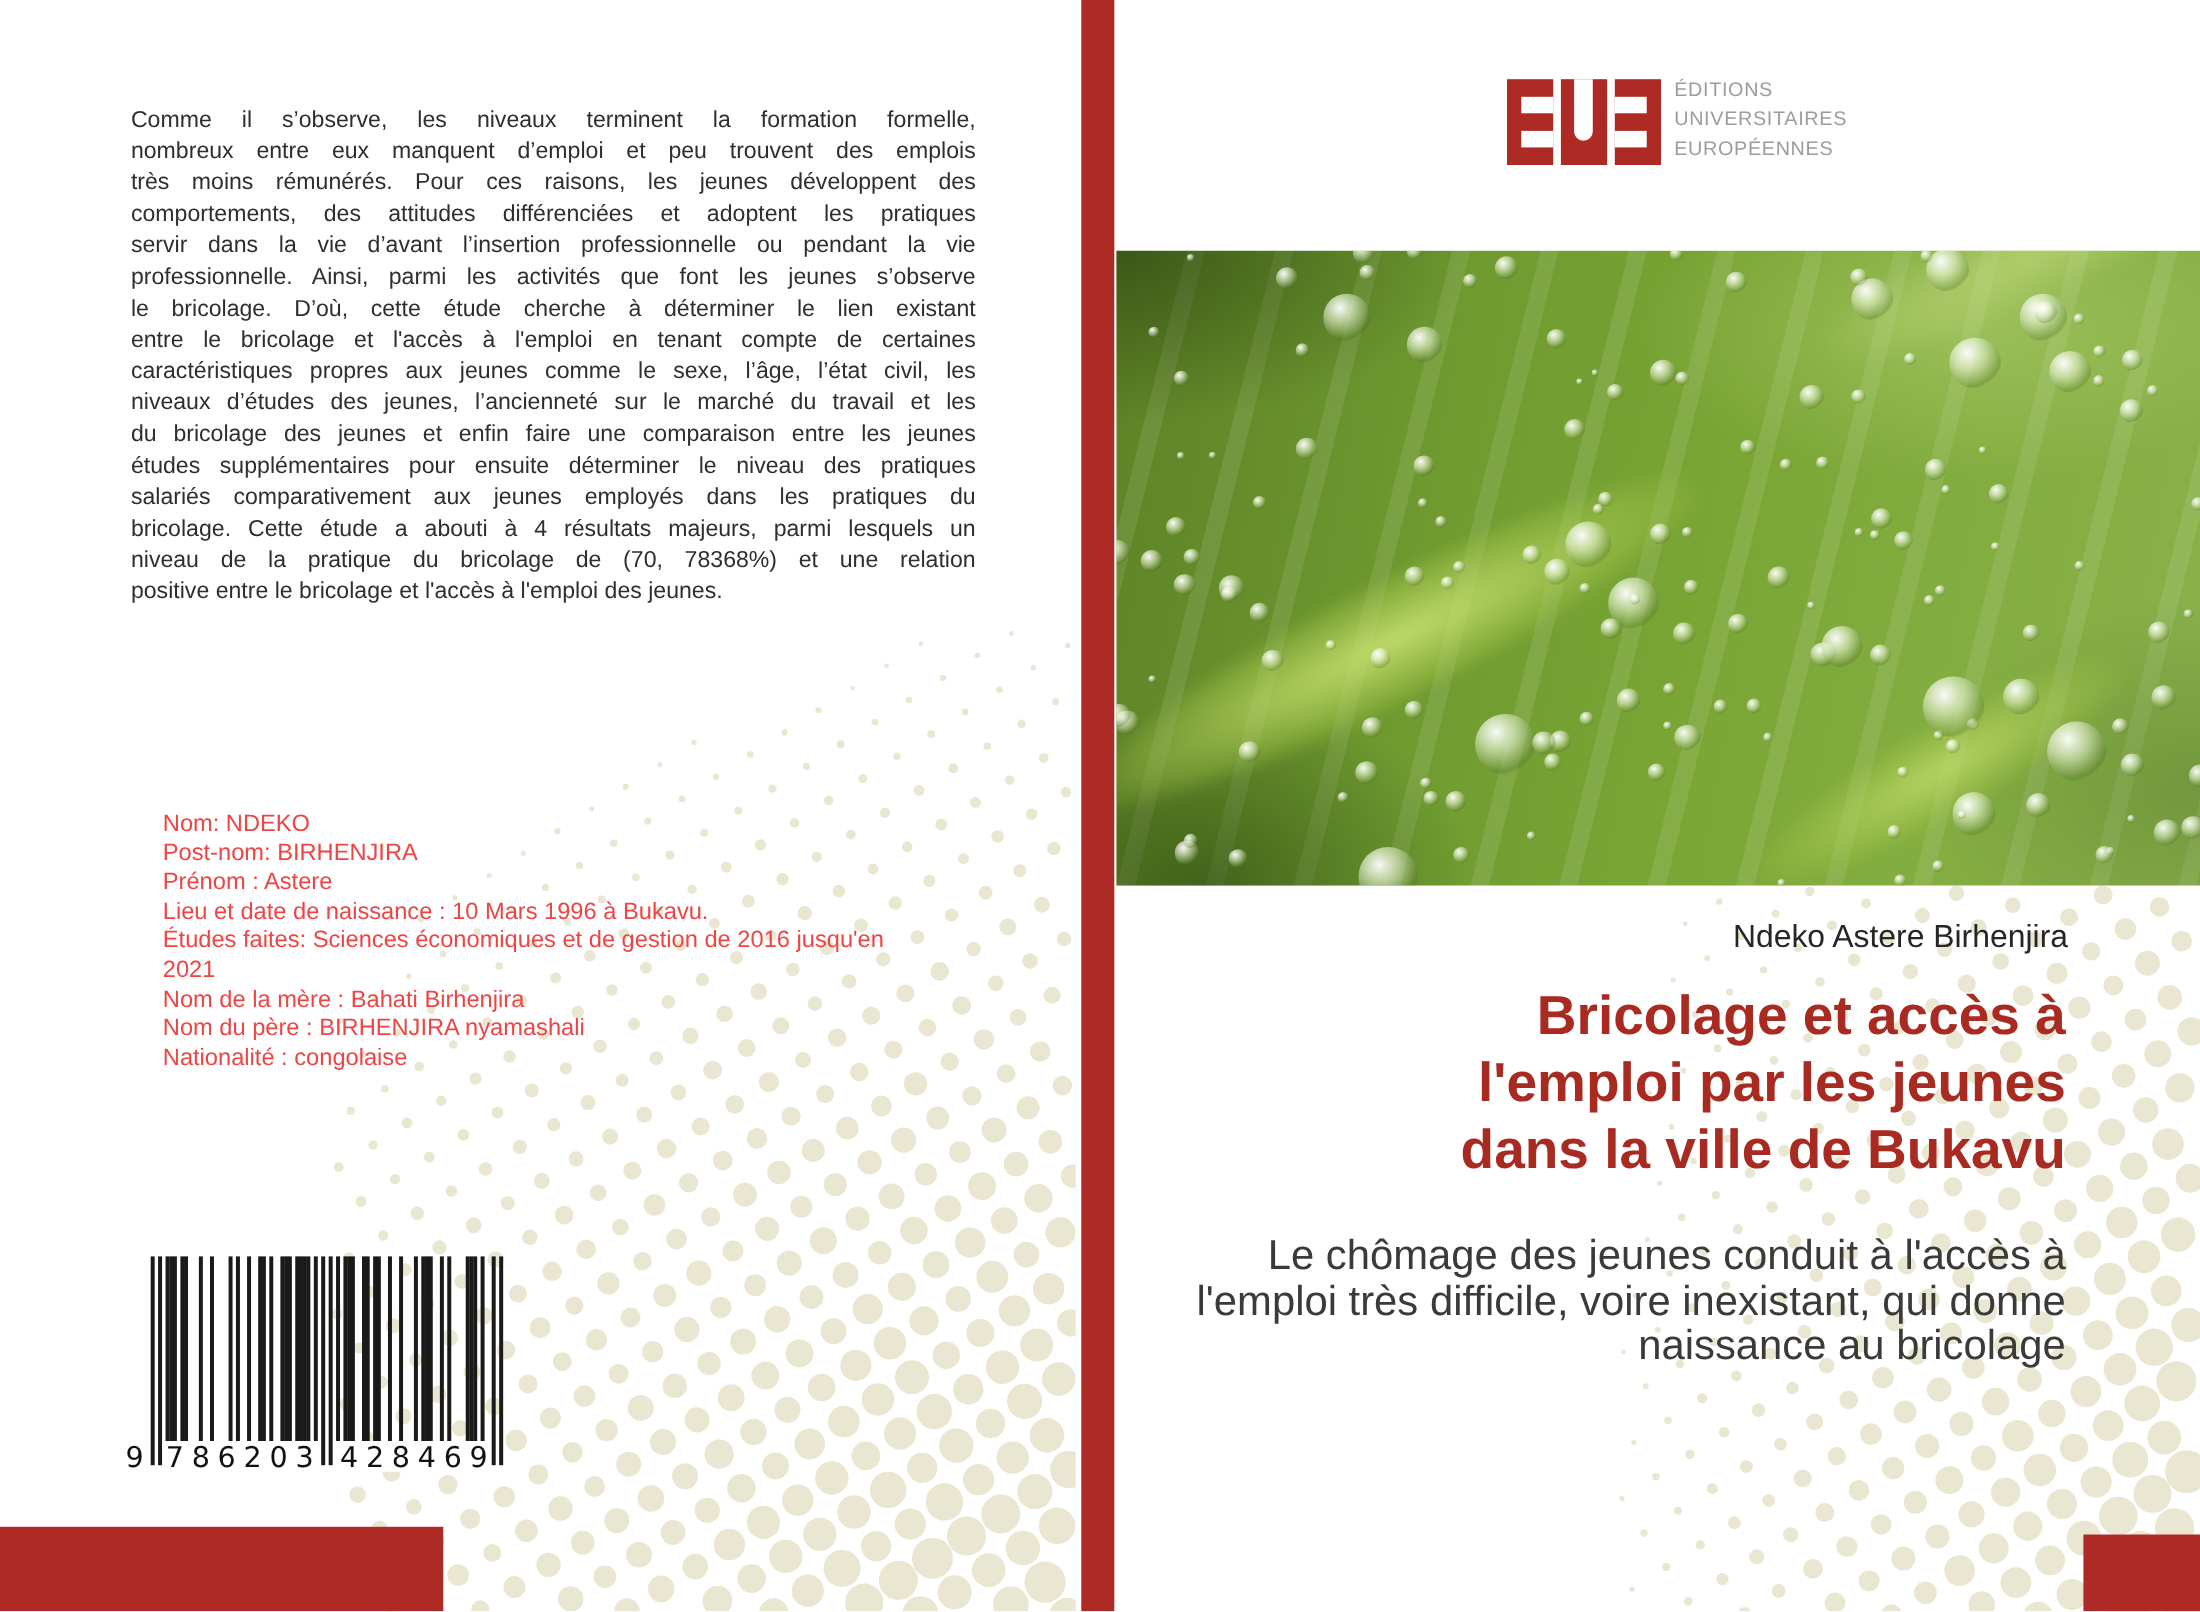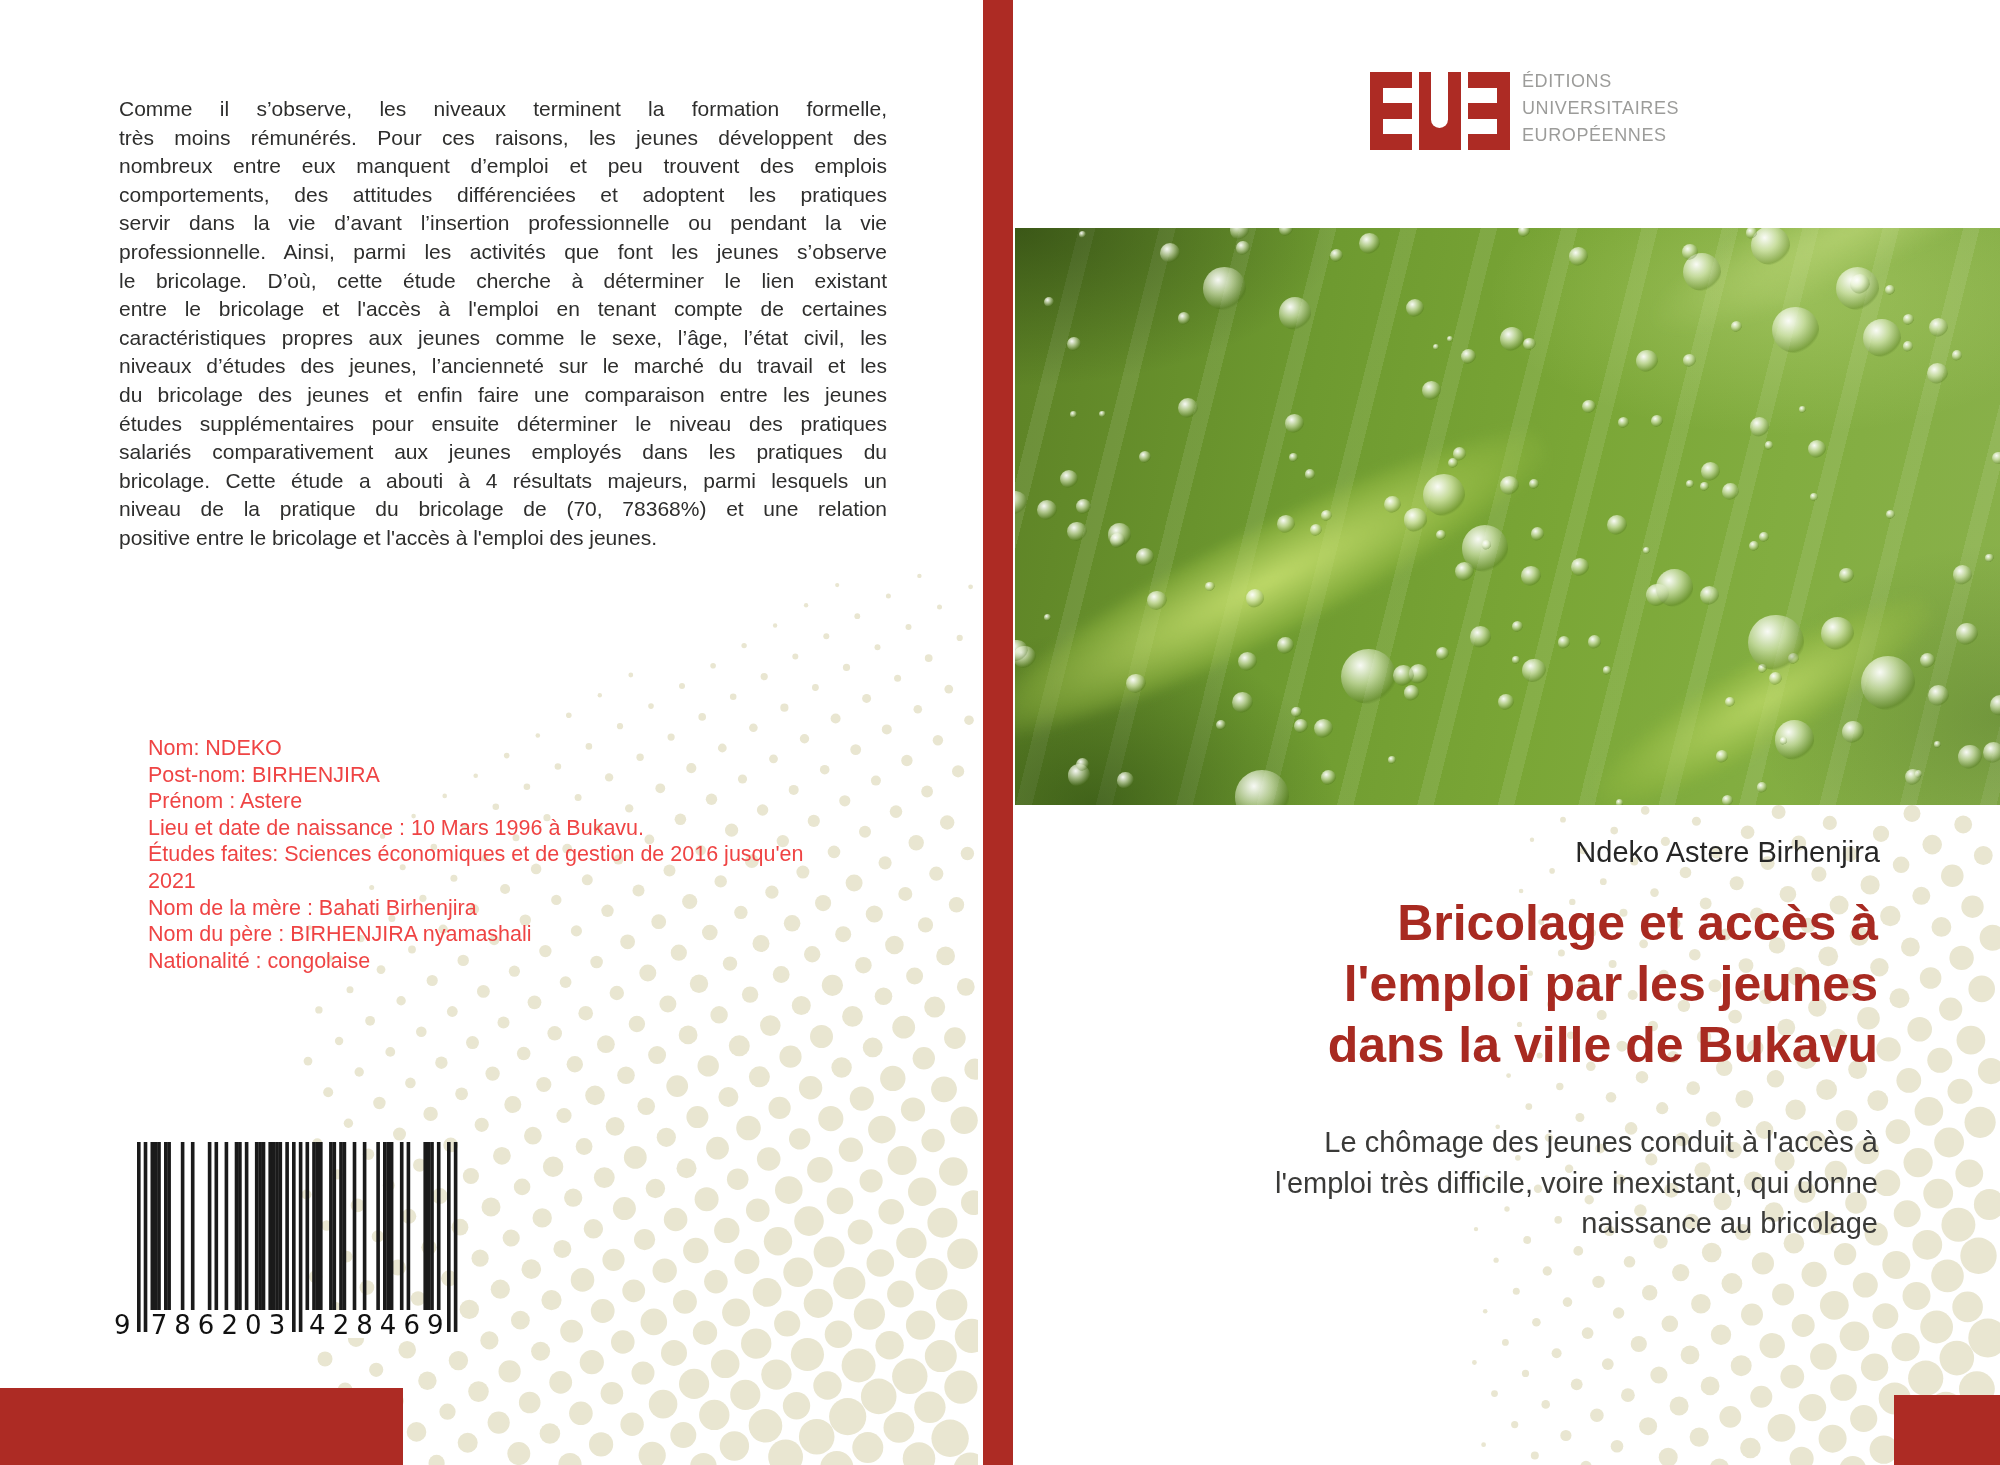--- a/index.html
+++ b/index.html
@@ -61,21 +61,21 @@
     background:radial-gradient(ellipse at 50% 50%, rgba(210,230,140,.5), rgba(0,0,0,0) 72%);}
   .droplet{position:absolute;border-radius:50%;
     background:radial-gradient(circle at 35% 30%, rgba(255,255,255,.95) 0%, rgba(235,245,215,.55) 35%,
                rgba(70,105,25,.28) 70%, rgba(0,0,0,0) 76%);}
 
   
   .author{position:absolute;right:120px;top:836px;z-index:2;font-size:29px;color:#262626;text-align:right;}
   .title{position:absolute;right:122px;top:893px;z-index:2;text-align:right;
          font-size:50px;line-height:61px;font-weight:bold;color:var(--c-title_red);}
   .subtitle{position:absolute;right:122px;top:1122px;z-index:2;text-align:right;
-            font-size:29px;line-height:40.5px;color:#3a3a38;}
+            font-size:38px;line-height:40.5px;color:#3a3a38;}
 </style>
 </head>
 <body>
 
 <div class="cover">
 
   <svg id="dots-left" class="dots" width="678" height="945" viewBox="0 0 678 945">
       <circle cx="14.1" cy="890.1" r="6.8" fill="#e9e6d1"></circle>
       <circle cx="34.3" cy="921.2" r="6.7" fill="#e9e6d1"></circle>
       <circle cx="54.4" cy="952.2" r="7.6" fill="#e9e6d1"></circle>
@@ -711,22 +711,22 @@
       <circle cx="537.2" cy="39.6" r="9.8" fill="#e9e6d1"></circle>
       <circle cx="557.3" cy="70.7" r="11.3" fill="#e9e6d1"></circle>
       <circle cx="577.5" cy="101.7" r="11.2" fill="#e9e6d1"></circle>
       <circle cx="597.6" cy="132.7" r="13.0" fill="#e9e6d1"></circle>
       <circle cx="568.2" cy="19.5" r="8.9" fill="#e9e6d1"></circle>
       <circle cx="588.3" cy="50.5" r="9.4" fill="#e9e6d1"></circle>
     </svg>
 
   <div class="summary">
       <div class="sum-line">Comme il s’observe, les niveaux terminent la formation formelle,</div>
+      <div class="sum-line">nombreux entre eux manquent d’emploi et peu trouvent des emplois</div>
       <div class="sum-line">très moins rémunérés. Pour ces raisons, les jeunes développent des</div>
-      <div class="sum-line">nombreux entre eux manquent d’emploi et peu trouvent des emplois</div>
       <div class="sum-line">comportements, des attitudes différenciées et adoptent les pratiques</div>
       <div class="sum-line">servir dans la vie d’avant l’insertion professionnelle ou pendant la vie</div>
       <div class="sum-line">professionnelle. Ainsi, parmi les activités que font les jeunes s’observe</div>
       <div class="sum-line">le bricolage. D’où, cette étude cherche à déterminer le lien existant</div>
       <div class="sum-line">entre le bricolage et l'accès à l'emploi en tenant compte de certaines</div>
       <div class="sum-line">caractéristiques propres aux jeunes comme le sexe, l’âge, l’état civil, les</div>
       <div class="sum-line">niveaux d’études des jeunes, l’ancienneté sur le marché du travail et les</div>
       <div class="sum-line">du bricolage des jeunes et enfin faire une comparaison entre les jeunes</div>
       <div class="sum-line">études supplémentaires pour ensuite déterminer le niveau des pratiques</div>
       <div class="sum-line">salariés comparativement aux jeunes employés dans les pratiques du</div>

